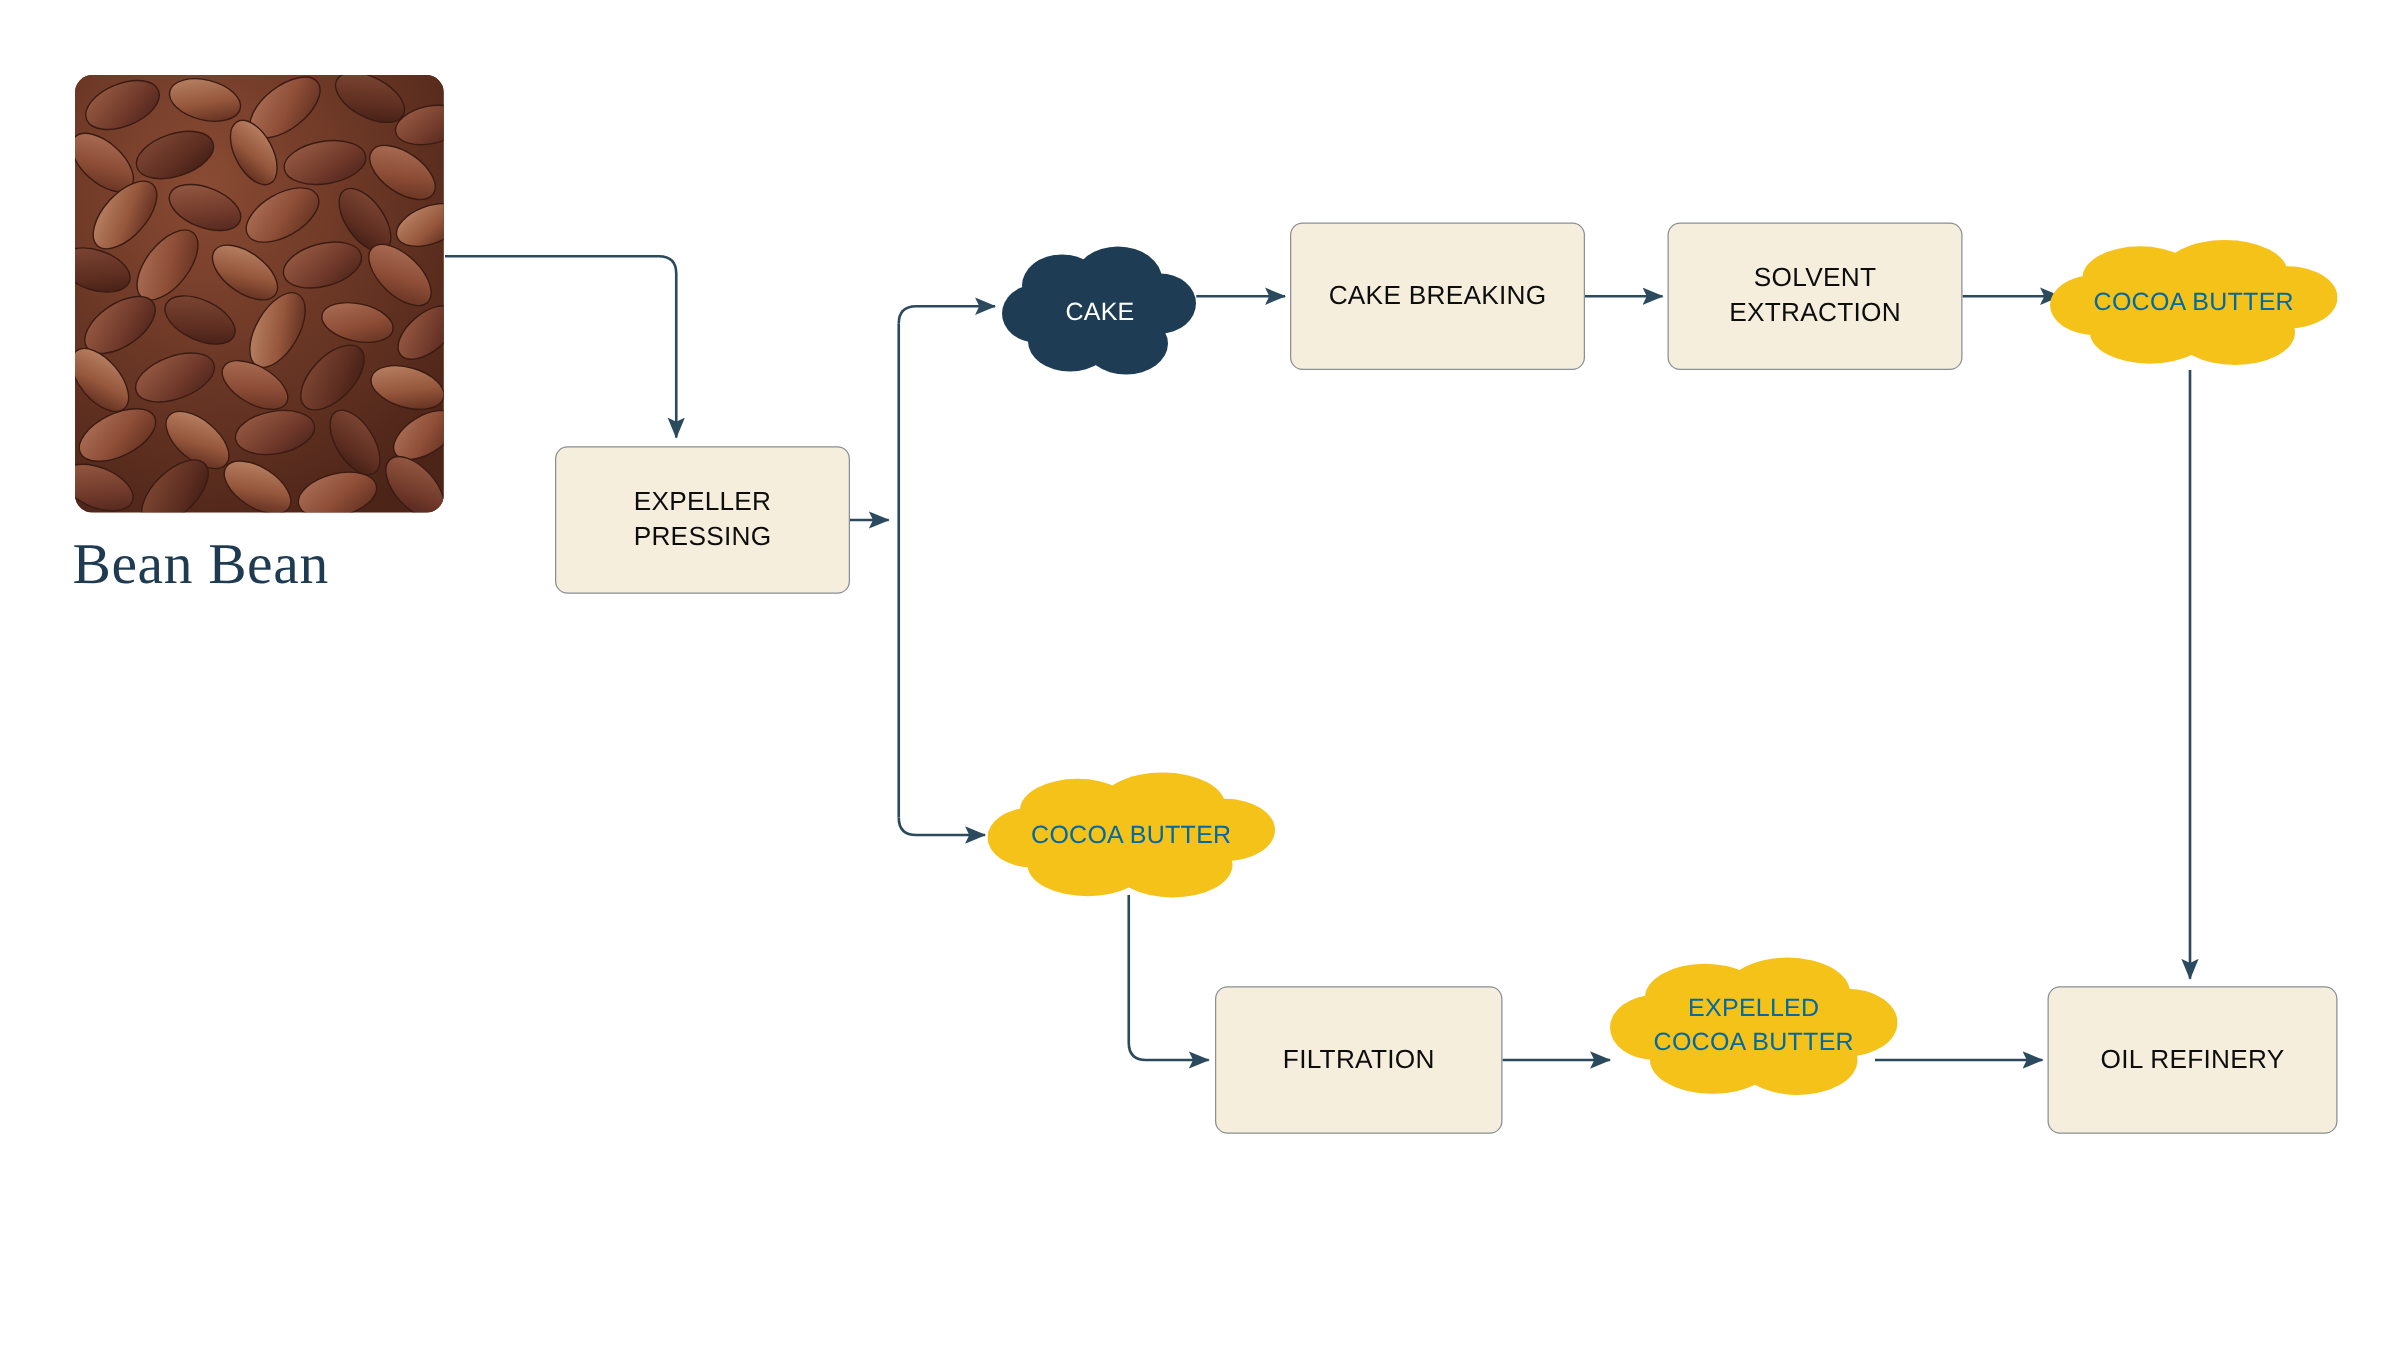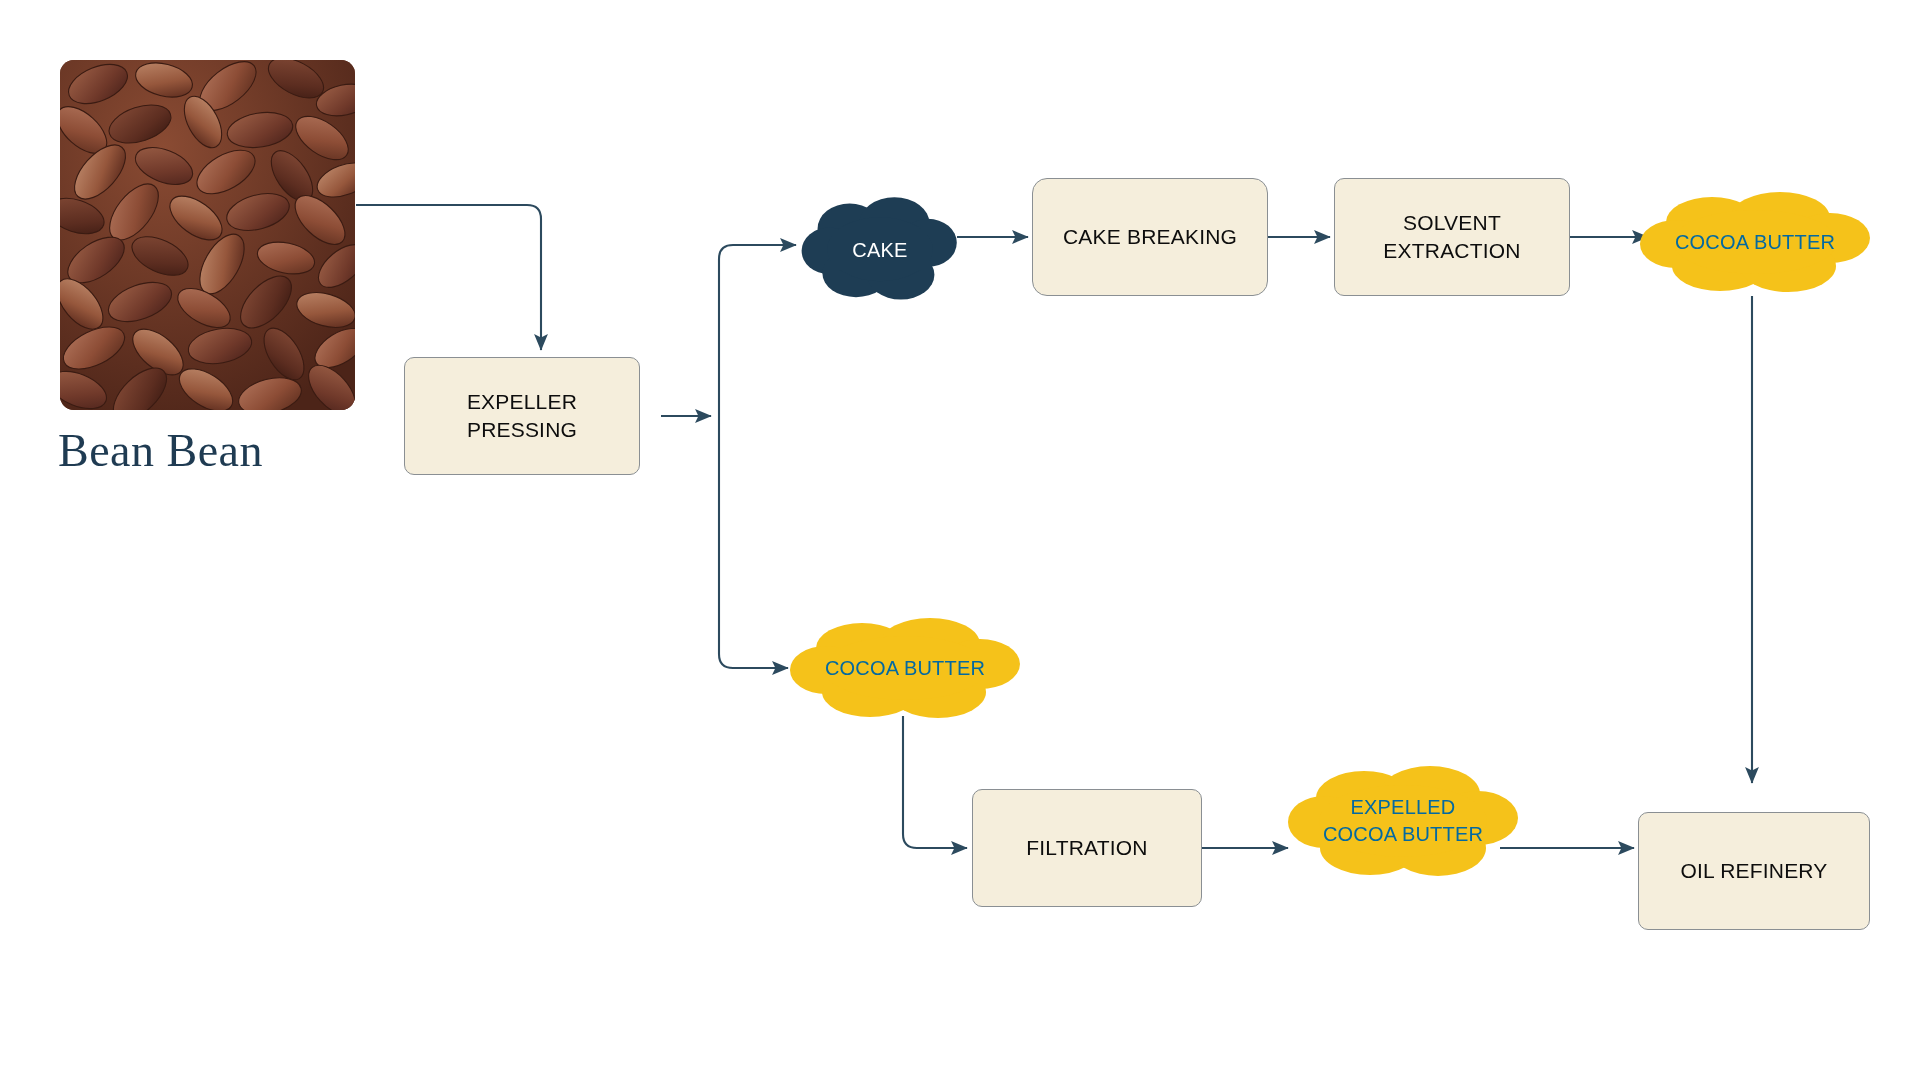--- a/index.html
+++ b/index.html
@@ -237,39 +237,39 @@
           <ellipse cx="146" cy="330" rx="30" ry="16" fill="url(#bean3)" transform="rotate(33 146 330)"></ellipse>
           <ellipse cx="210" cy="336" rx="32" ry="17" fill="url(#bean1)" transform="rotate(-14 210 336)"></ellipse>
           <ellipse cx="272" cy="330" rx="30" ry="16" fill="url(#bean2)" transform="rotate(48 272 330)"></ellipse>
         </g>
       </svg>
     </div>
   </div>
 
   <div class="photo-caption">Bean Bean</div>
 
-  <div class="node proc" style="left:404px; top:357px; width:236px; height:118px;">
+  <div class="node proc" style="left:444px; top:357px; width:236px; height:118px;">
     <span style="white-space:pre-line;">EXPELLER
 PRESSING</span>
   </div>
 
-  <div class="node proc" style="left:1032px; top:178px; width:236px; height:118px;border-radius:15px;">
+  <div class="node proc" style="left:1032px; top:178px; width:236px; height:118px;">
     <span style="white-space:pre-line;">CAKE BREAKING</span>
   </div>
 
   <div class="node proc" style="left:972px; top:789px; width:230px; height:118px;">
     <span style="white-space:pre-line;">FILTRATION</span>
   </div>
 
   <div class="node proc" style="left:1334px; top:178px; width:236px; height:118px;">
     <span style="white-space:pre-line;">SOLVENT
 EXTRACTION</span>
   </div>
 
-  <div class="node proc" style="left:1638px; top:812px; width:232px; height:118px;">
+  <div class="node proc" style="left:1638px; top:789px; width:232px; height:118px;">
     <span style="white-space:pre-line;">OIL REFINERY</span>
   </div>
 
   <div class="cloud cloud-dark" style="left:800px; top:190px; width:160px; height:120px;">
     <svg viewBox="0 0 200 150" preserveAspectRatio="none" xmlns="http://www.w3.org/2000/svg">
       <g fill="#1E3D54">
         <ellipse cx="62" cy="48" rx="40" ry="31"></ellipse>
         <ellipse cx="118" cy="42" rx="44" ry="33"></ellipse>
         <ellipse cx="160" cy="66" rx="36" ry="30"></ellipse>
         <ellipse cx="36" cy="76" rx="34" ry="29"></ellipse>

